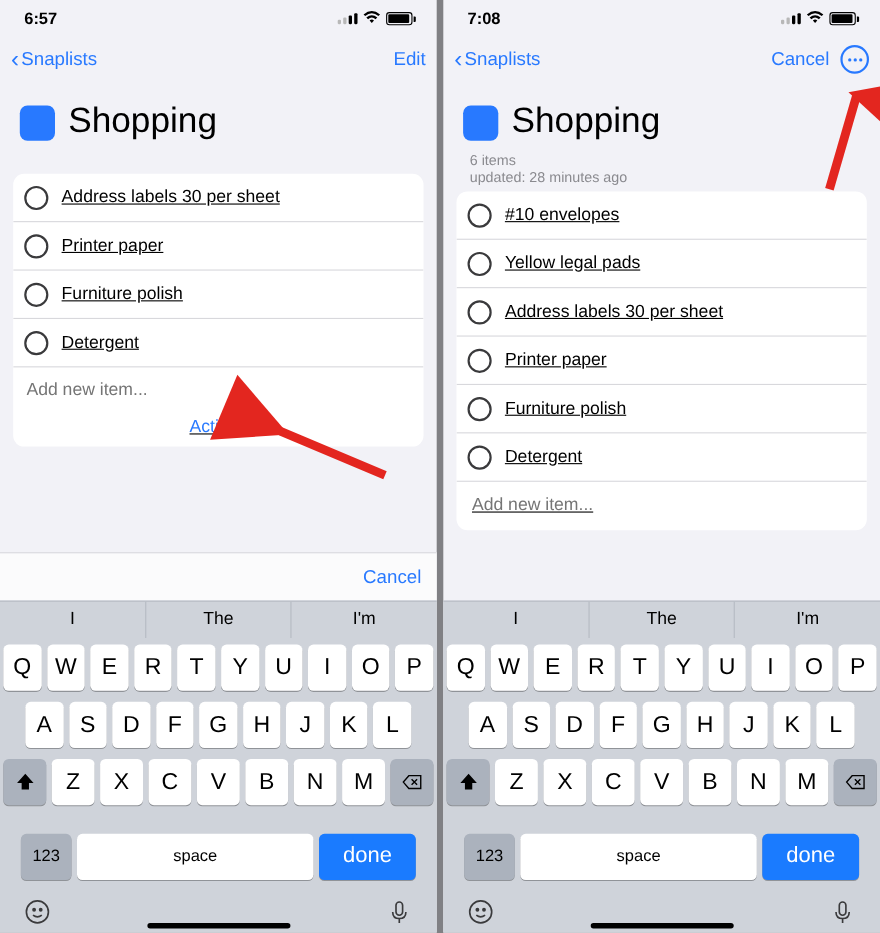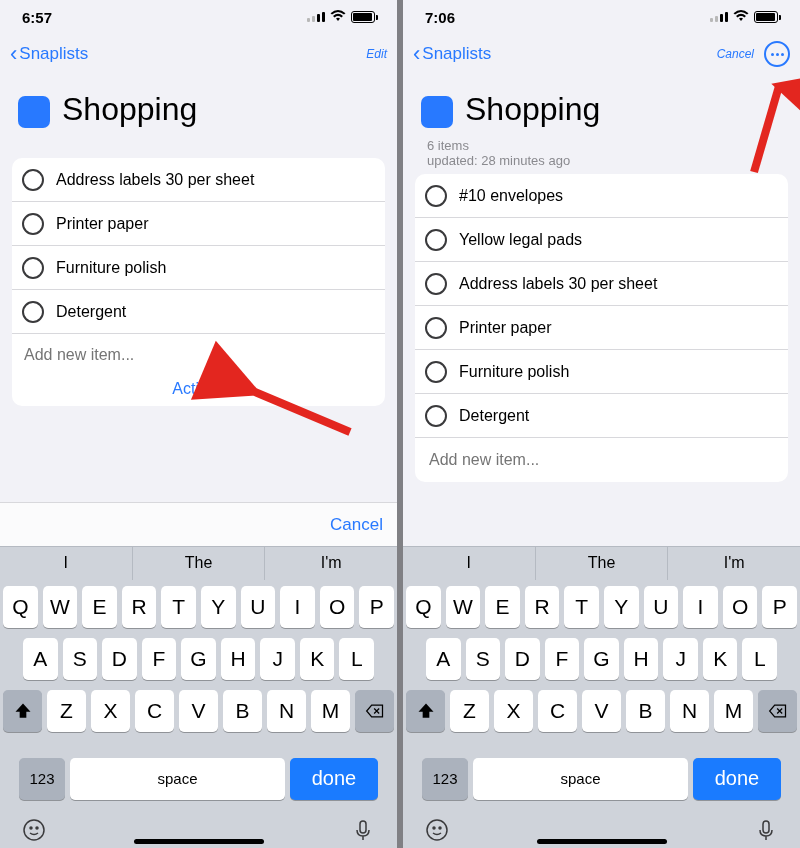--- a/index.html
+++ b/index.html
@@ -29,32 +29,32 @@
   .sig-dots span:nth-child(4){height:10px;}
   .wifi{font-size:13px;}
   .batt{width:24px;height:12px;border:1.5px solid #000;border-radius:3px;position:relative;}
   .batt::after{content:"";position:absolute;right:-4px;top:3px;width:2px;height:5px;background:#000;border-radius:0 1px 1px 0;}
   .batt i{position:absolute;left:1px;top:1px;bottom:1px;width:85%;background:#000;border-radius:1px;}
   
   .nav{height:40px;display:flex;align-items:center;justify-content:space-between;padding:0 10px;}
   .nav .left{display:flex;align-items:center;color:var(--blue);font-size:17px;}
   .nav .chev{font-size:22px;line-height:1;margin-right:2px;}
   .nav .right{display:flex;align-items:center;gap:10px;}
-  .nav .link{color:var(--blue);font-size:12px;font-style:italic;}
+  .nav .link{color:var(--blue);font-size:17px;}
   .more-btn{width:26px;height:26px;border:2px solid var(--blue);border-radius:50%;display:flex;align-items:center;justify-content:center;color:var(--blue);}
   .more-btn span{display:flex;gap:2px;}
   .more-btn span i{width:3px;height:3px;border-radius:50%;background:var(--blue);}
   
   .title{display:flex;align-items:flex-end;padding:4px 18px 10px;margin-top:13px;}
   .title .swatch{width:32px;height:32px;border-radius:7px;background:var(--blue);margin-right:12px;flex-shrink:0;}
   .title h1{font-size:32px;font-weight:400;}
   
   .meta{display:flex;justify-content:space-between;font-size:13px;color:#8a8a8f;padding:0 24px 6px;flex-direction:column;}
   
-  .card{margin:0 12px;background:#fff;border-radius:10px;overflow:hidden;}
+  .card{margin:0 12px;background:#fff;border-radius:10px;overflow:hidden;text-decoration:underline;}
   .row{display:flex;align-items:center;height:44px;padding:0 10px;border-bottom:1px solid var(--sep);}
   .card .row:last-child{border-bottom:none;}
   .bubble{width:22px;height:22px;border-radius:50%;border:2px solid #3a3a3c;flex-shrink:0;margin-right:12px;}
   .row span{font-size:16px;color:#000;}
   .add-area{padding:12px 12px 8px;}
   .add-area input{width:100%;border:none;background:transparent;font-size:16px;color:#9a9a9f;outline:none;}
   .actions-row{height:34px;display:flex;align-items:center;justify-content:center;color:var(--blue);font-size:16px;}
   
   .card .addnew{height:44px;display:flex;align-items:center;padding:0 14px;}
   .card .addnew input{width:100%;border:none;background:transparent;font-size:16px;color:#9a9a9f;outline:none;}
@@ -243,21 +243,21 @@
           </defs>
       <line x1="110" y1="50" x2="15" y2="10" stroke="#e3261f" stroke-width="8" marker-end="url(#ah1)"></line>
         </svg>
     </div>
   </div>
 
   <div class="divider"></div>
 
   <div class="phone">
     <div class="status">
-      <span>7:06</span>
+      <span>7:08</span>
       <div class="right">
         <span class="sig-dots">
             <span></span>
             <span></span>
             <span></span>
             <span></span>
           </span>
         <span class="wifi">
           <svg width="16" height="12" viewBox="0 0 16 12">
               <path d="M8 11 L6 8.6 Q8 7 10 8.6 Z M3 6 Q8 1.5 13 6 L11.4 7.4 Q8 4.5 4.6 7.4 Z M0.5 3.2 Q8 -3 15.5 3.2 L14 4.6 Q8 -0.5 2 4.6 Z" fill="#000"></path>

